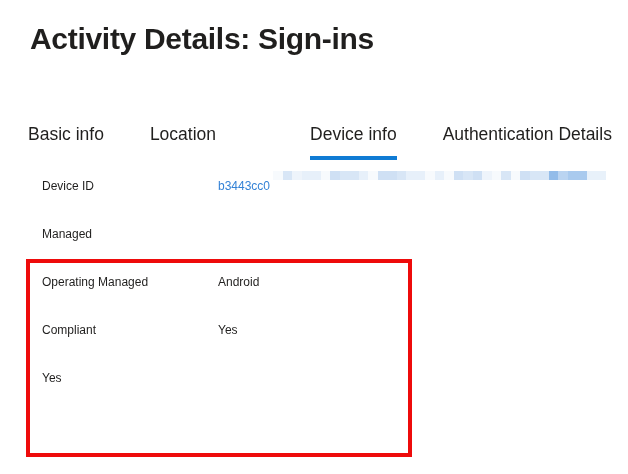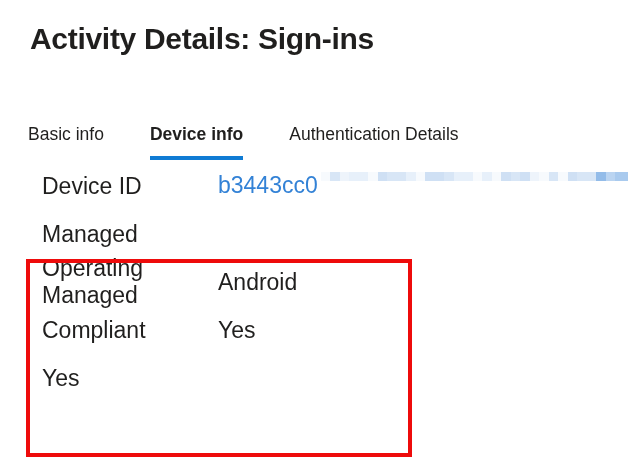--- a/index.html
+++ b/index.html
@@ -12,23 +12,23 @@
     letter-spacing:-0.3px;color:var(--text,#201f1e);margin:16px;white-space:nowrap;
   }
   .tabs{
     position:absolute;left:28px;top:121px;display:flex;gap:46px;align-items:flex-start;
   }
   .tab{
     font-size:17.5px;line-height:26px;padding-bottom:9px;border-bottom:4px solid transparent;
     white-space:nowrap;cursor:pointer;background:none;border-top:none;border-left:none;border-right:none;
     color:var(--text,#201f1e);
   }
-  .tab.active{font-weight:700;border-bottom-color:var(--accent,#0f7bd4);}
+  .tab.active{font-weight:400;border-bottom-color:var(--accent,#0f7bd4);margin-left:48px;}
   .details{position:absolute;left:42px;top:162px;width:572px;}
-  .detail-row{display:flex;height:48px;align-items:center;font-size:23px;}
+  .detail-row{display:flex;height:48px;align-items:center;font-size:12px;}
   .detail-row .label{width:176px;flex:0 0 176px;}
   .detail-row .value{flex:1;white-space:nowrap;}
   .link{color:var(--link,#3382d6);text-decoration:none;cursor:pointer;}
   .redacted{
     display:inline-block;vertical-align:middle;margin-left:3px;margin-top:-3px;
     width:276px;height:28px;line-height:0;font-size:0;
   }
   .redacted i{display:inline-block;width:9.5px;height:9.33px;}
   .highlight-box{
     position:absolute;left:26px;top:259px;width:386px;height:198px;
@@ -38,20 +38,21 @@
 </style>
 </head>
 <body>
 
 <div class="page">
 
   <h1 class="title">Activity Details: Sign-ins</h1>
 
   <div class="tabs">
     <div class="tab">Basic info</div>
+    <div class="tab">Location</div>
     <div class="tab active">Device info</div>
     <div class="tab">Authentication Details</div>
   </div>
 
   <div class="details">
     <div class="detail-row">
       <span class="label">Device ID</span>
       <span class="value">
         <span class="link">b3443cc0</span><span class="redacted" id="redaction-mosaic"><i style="background: rgb(247, 250, 253);"></i><i style="background: rgb(216, 230, 246);"></i><i style="background: rgb(238, 244, 251);"></i><i style="background: rgb(231, 240, 250);"></i><i style="background: rgb(231, 240, 250);"></i><i style="background: rgb(247, 250, 253);"></i><i style="background: rgb(207, 224, 244);"></i><i style="background: rgb(216, 230, 246);"></i><i style="background: rgb(216, 230, 246);"></i><i style="background: rgb(231, 240, 250);"></i><i style="background: rgb(247, 250, 253);"></i><i style="background: rgb(207, 224, 244);"></i><i style="background: rgb(207, 224, 244);"></i><i style="background: rgb(216, 230, 246);"></i><i style="background: rgb(231, 240, 250);"></i><i style="background: rgb(231, 240, 250);"></i><i style="background: rgb(247, 250, 253);"></i><i style="background: rgb(231, 240, 250);"></i><i style="background: rgb(247, 250, 253);"></i><i style="background: rgb(207, 224, 244);"></i><i style="background: rgb(216, 230, 246);"></i><i style="background: rgb(207, 224, 244);"></i><i style="background: rgb(238, 244, 251);"></i><i style="background: rgb(247, 250, 253);"></i><i style="background: rgb(216, 230, 246);"></i><i style="background: rgb(247, 250, 253);"></i><i style="background: rgb(207, 224, 244);"></i><i style="background: rgb(216, 230, 246);"></i><i style="background: rgb(216, 230, 246);"></i><i style="background: rgb(147, 188, 233);"></i><i style="background: rgb(186, 212, 241);"></i><i style="background: rgb(169, 202, 238);"></i><i style="background: rgb(169, 202, 238);"></i><i style="background: rgb(232, 241, 250);"></i><i style="background: rgb(232, 241, 250);"></i></span>
       </span>

